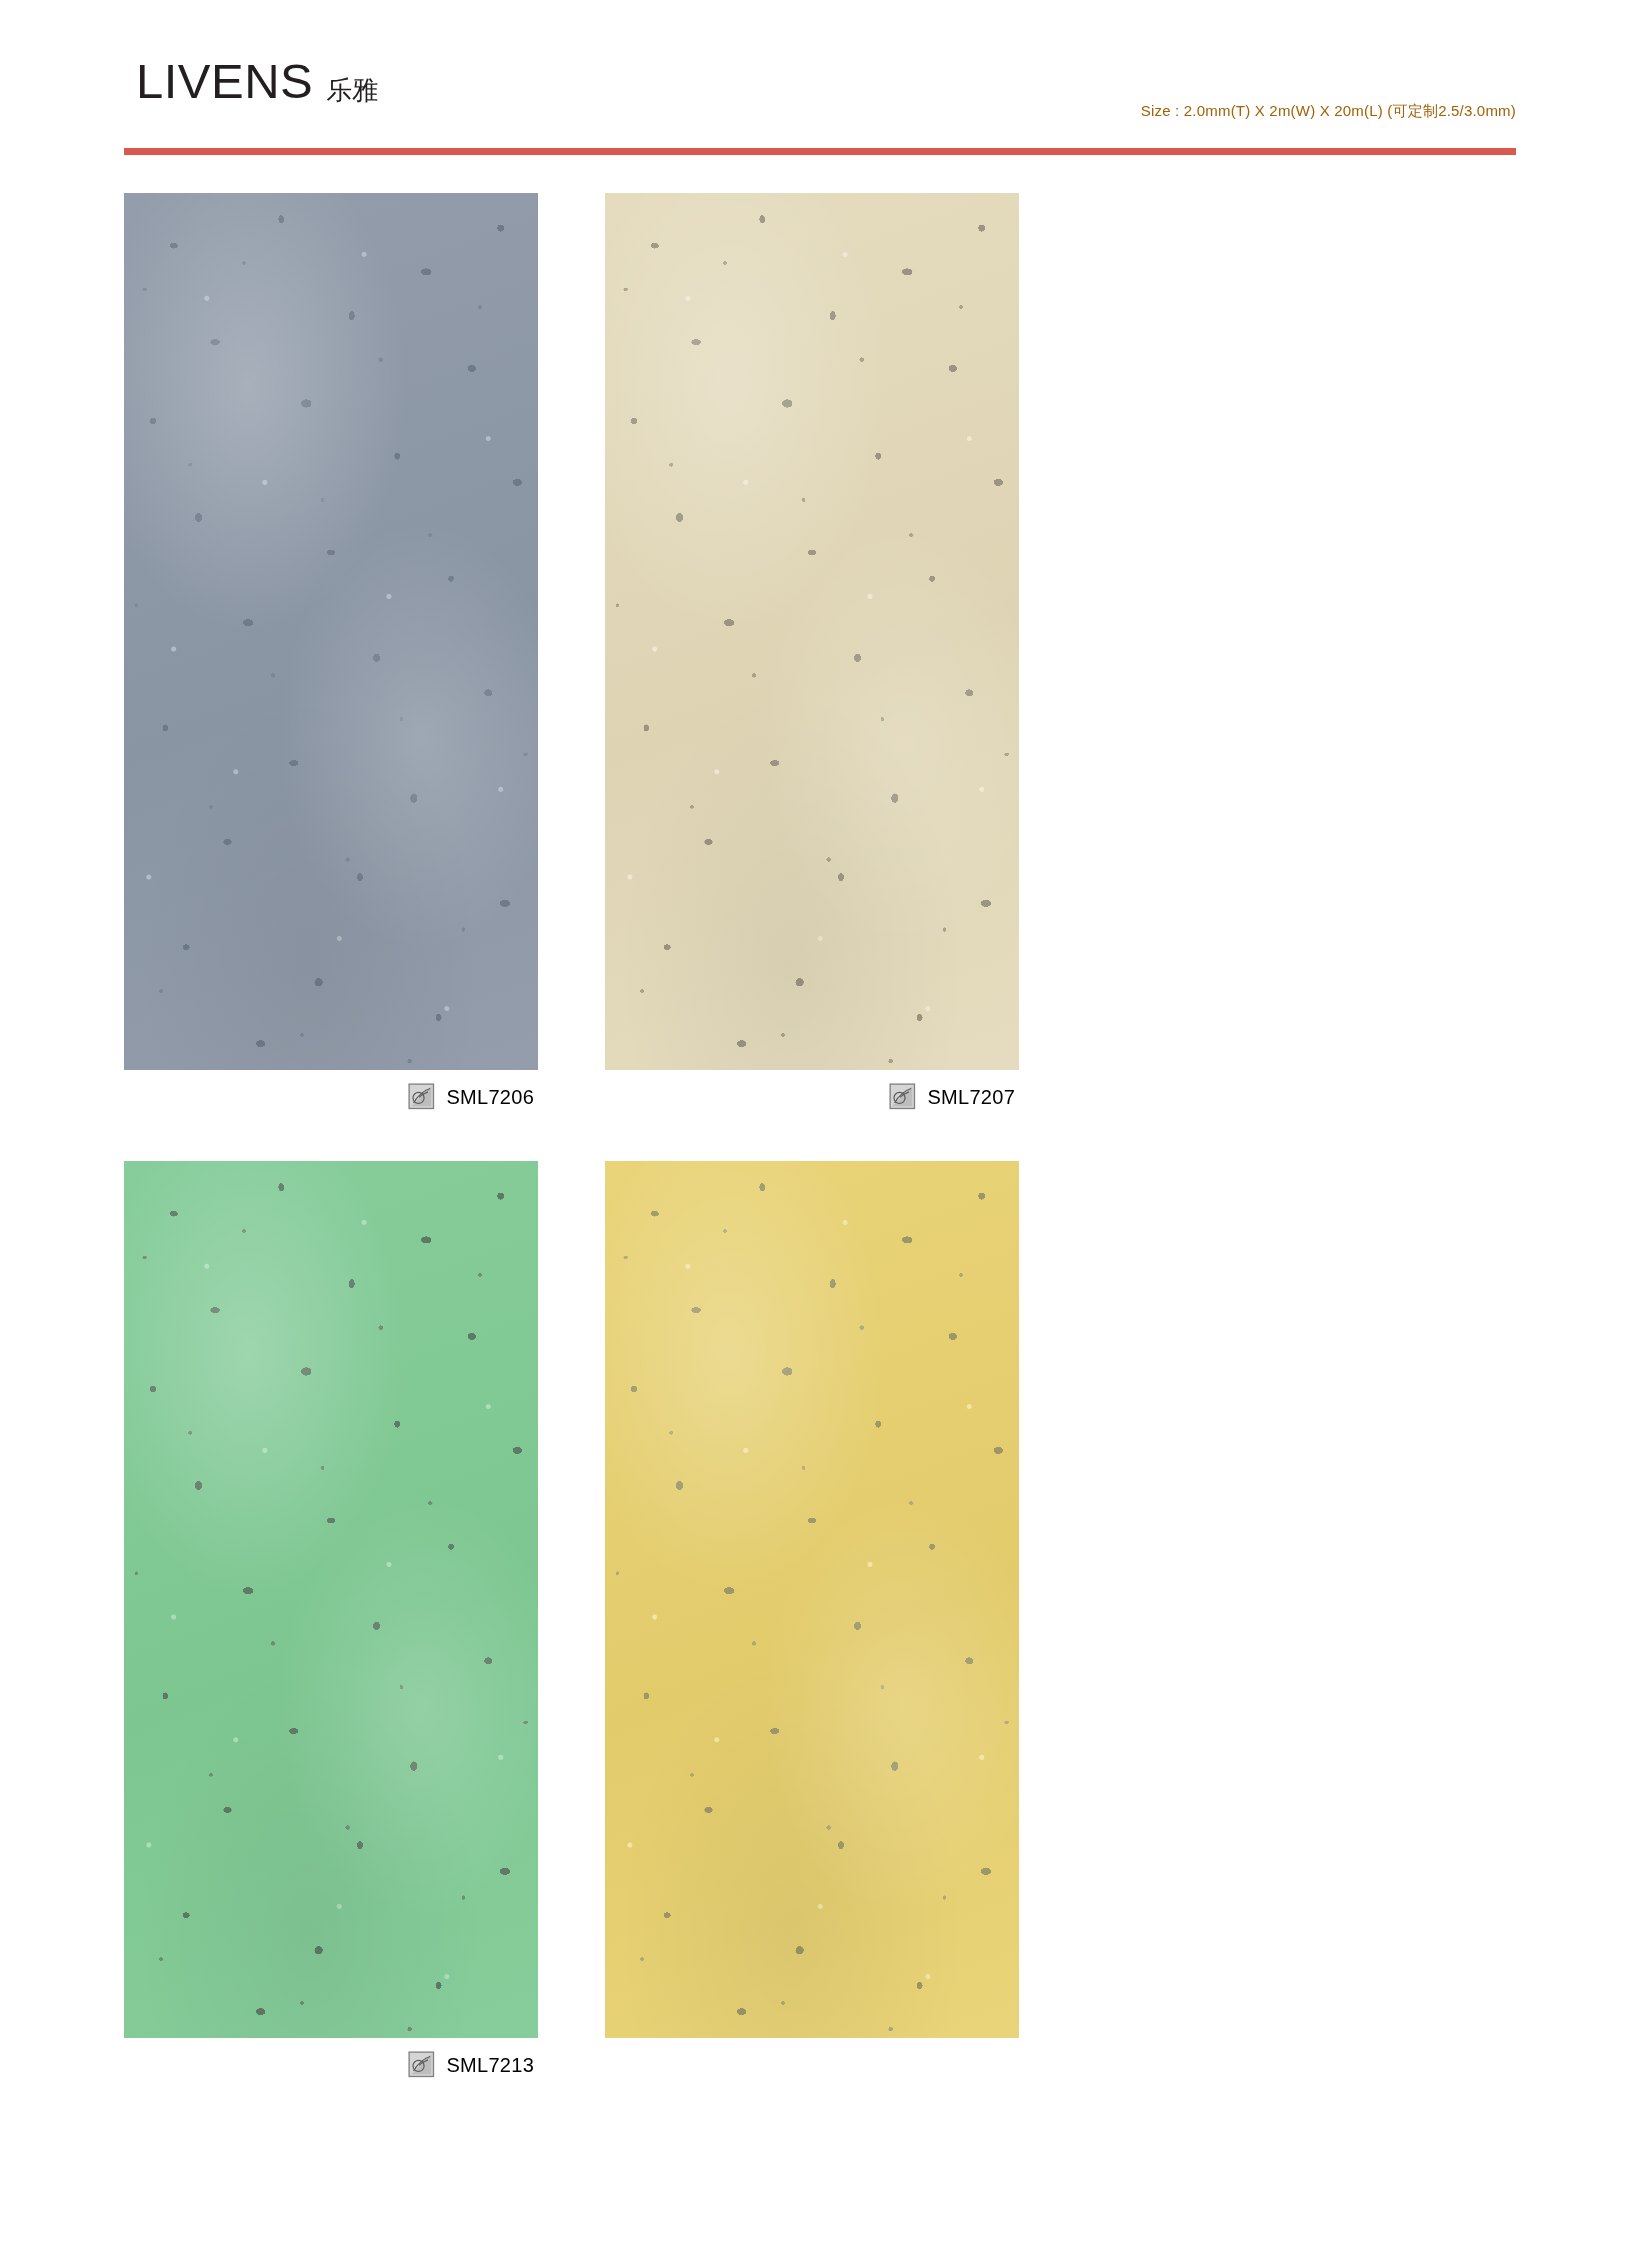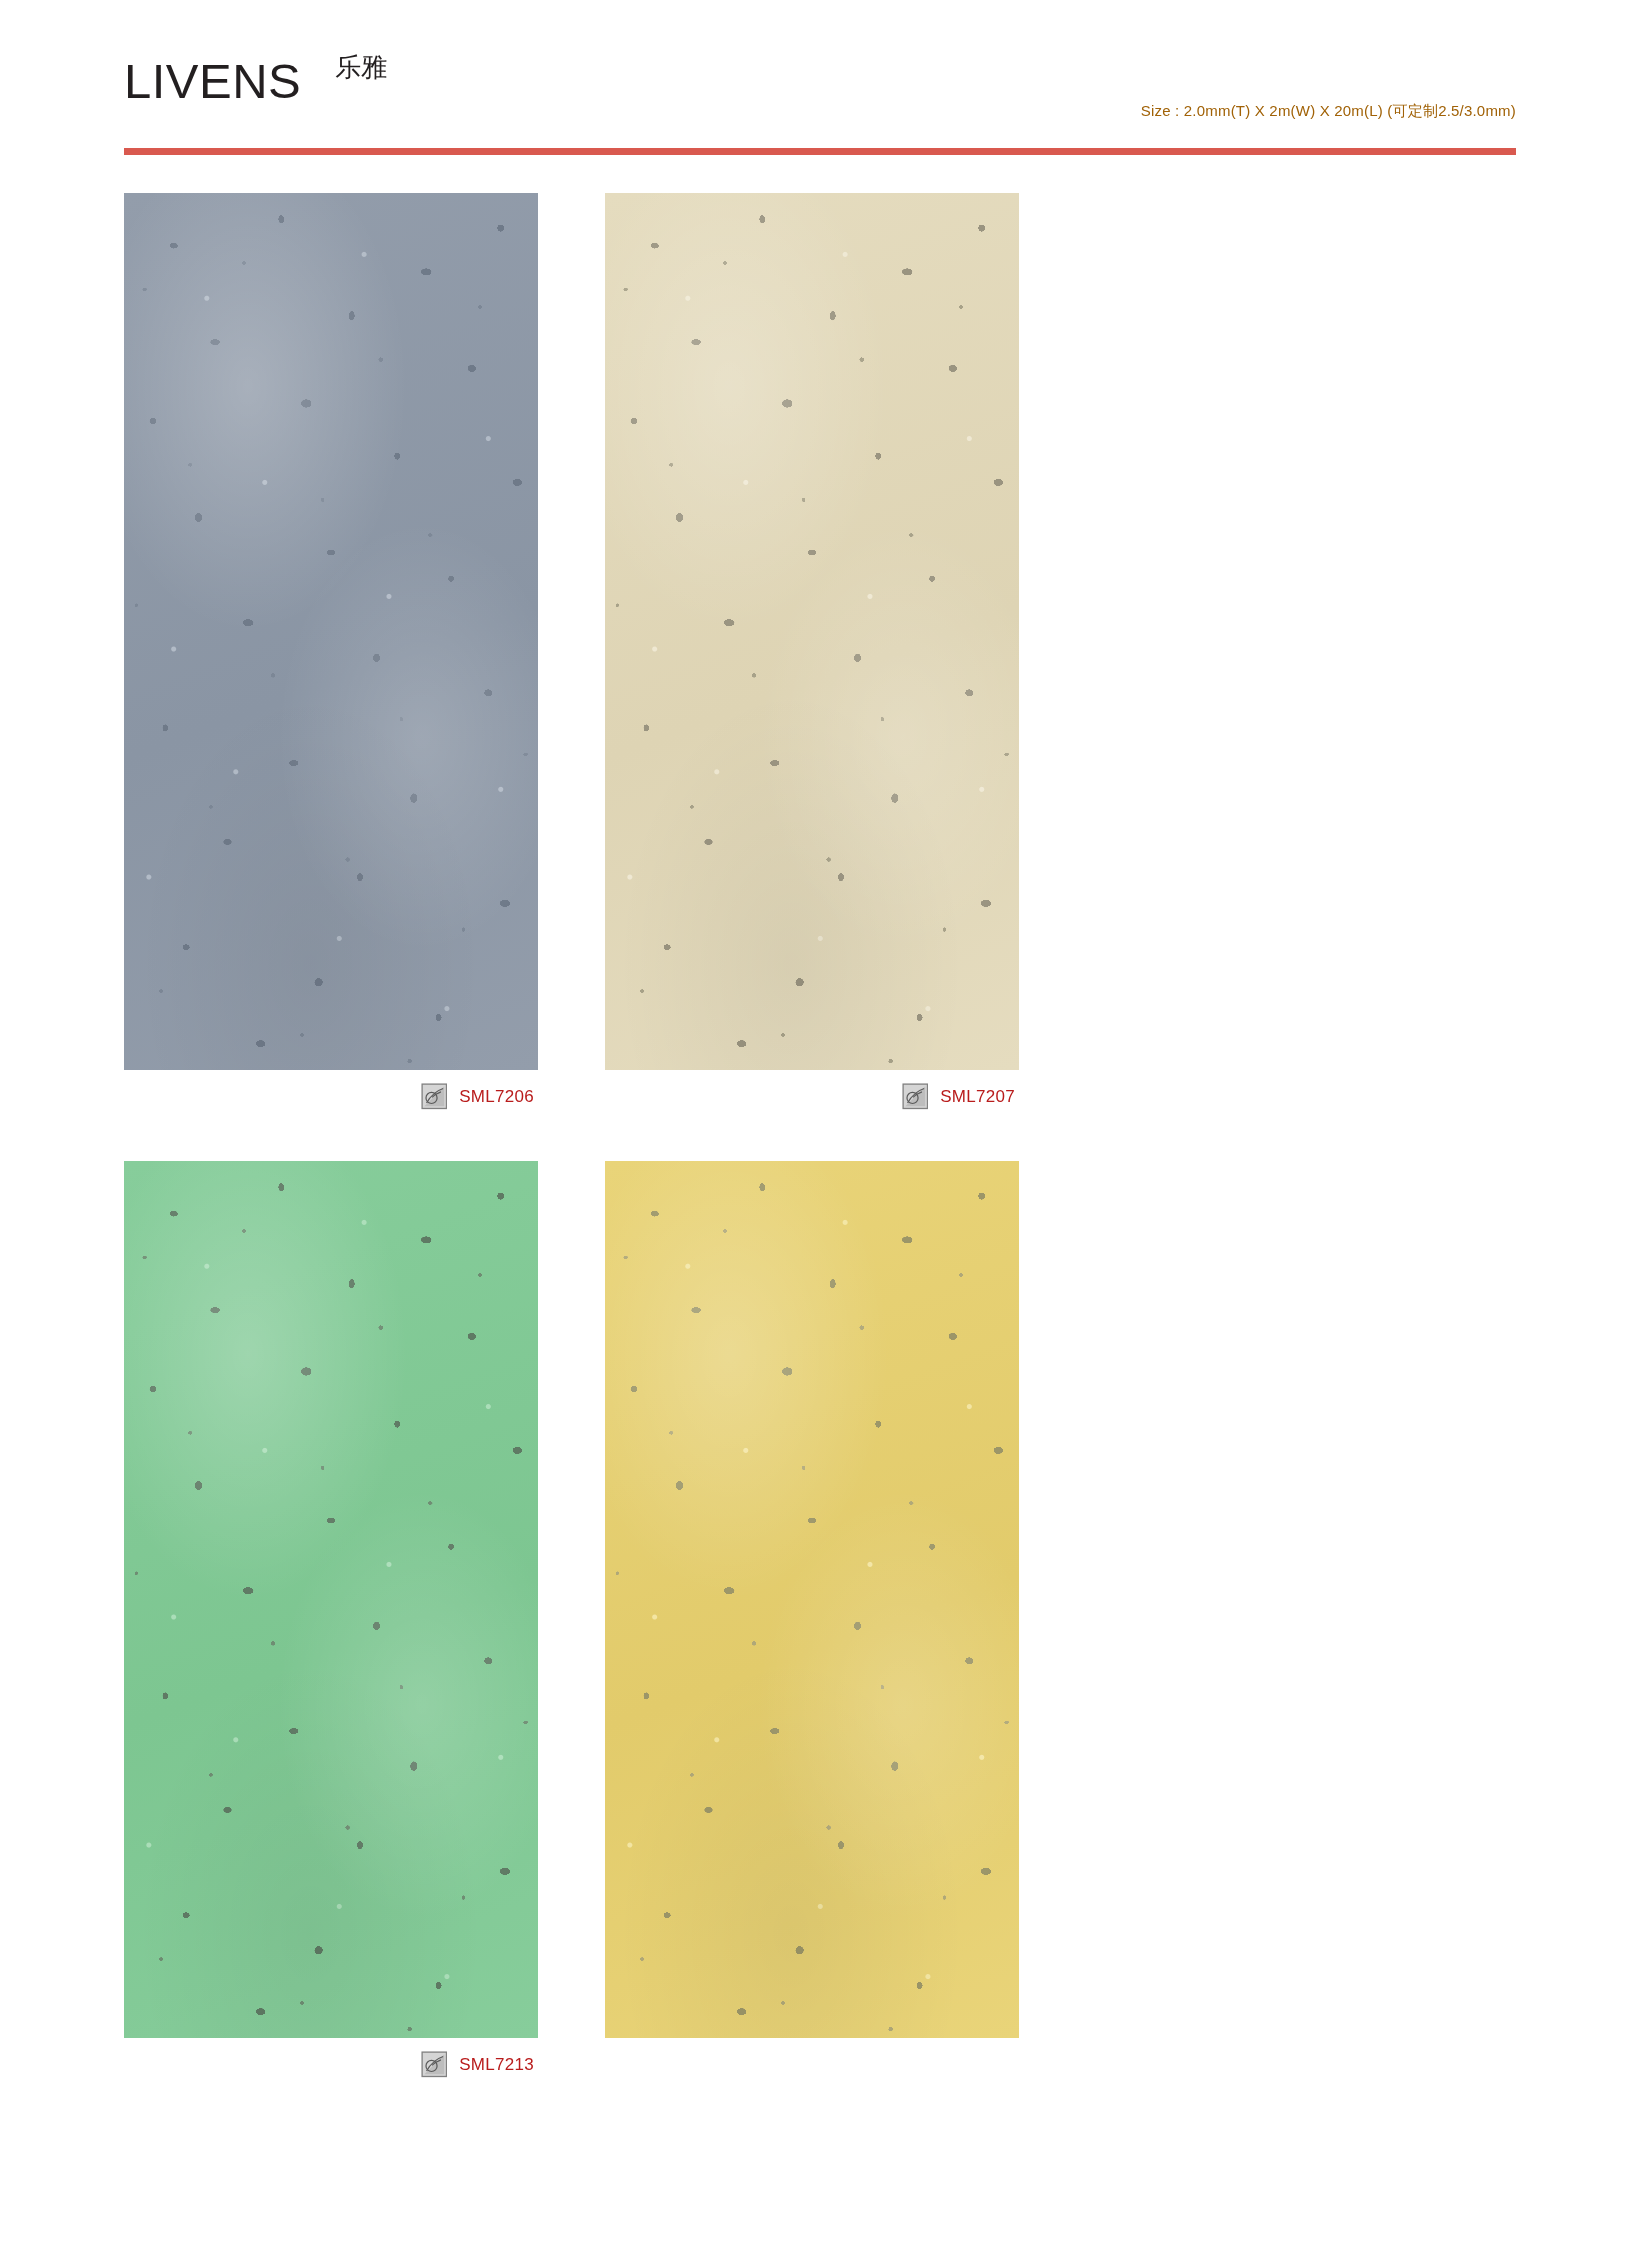--- a/index.html
+++ b/index.html
@@ -18,24 +18,25 @@
   
   .header {
     position: absolute;
     left: 0;
     top: 0;
     width: 1638px;
     height: 167px;
   }
   .title-block {
     position: absolute;
-    left: 124px;
+    left: 136px;
     top: 57px;
     display: flex;
-    gap: 34px;
+    align-items: flex-end;
+    gap: 13px;
   }
   .title-en {
     font-size: 49px;
     font-weight: 400;
     letter-spacing: 0.5px;
     color: #231f20;
     line-height: 1;
   }
   .title-cn {
     font-size: 26px;
@@ -182,22 +183,22 @@
     height: 53px;
     padding-right: 3.9px;
   }
   .code-icon {
     width: 26.6px;
     height: 26.6px;
     flex: 0 0 auto;
     display: block;
   }
   .code-text {
-    font-size: 17px;
-    color: #b91c1c;
+    font-size: 20px;
+    color: #000000;
     letter-spacing: 0.3px;
     line-height: 1;
     white-space: nowrap;
   }
 </style>
 </head>
 <body>
 
 <div class="header">
   <div class="title-block">

